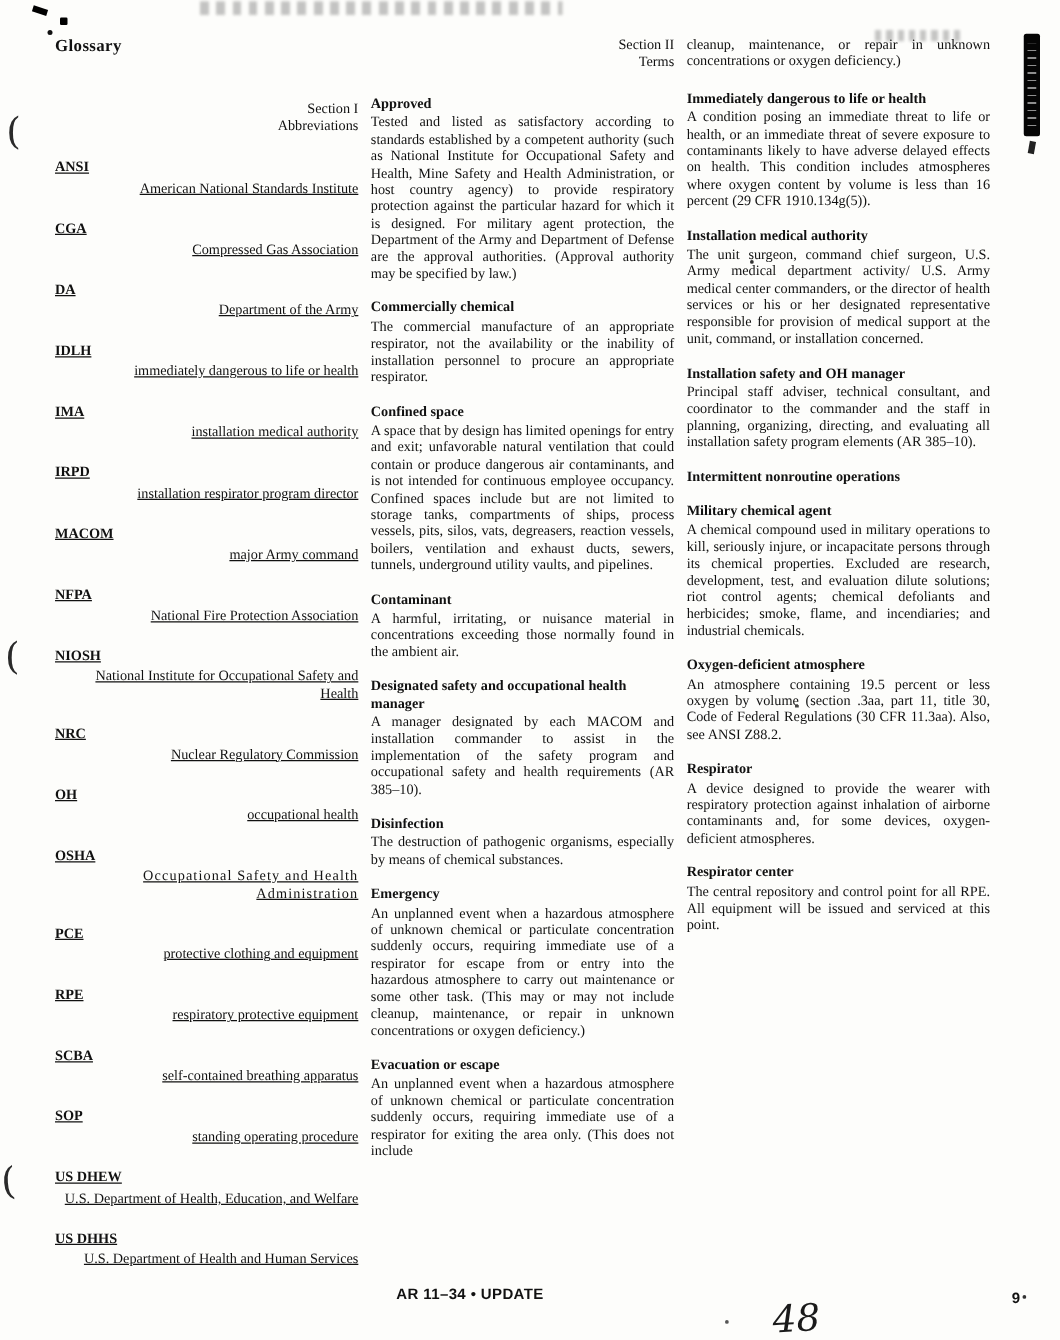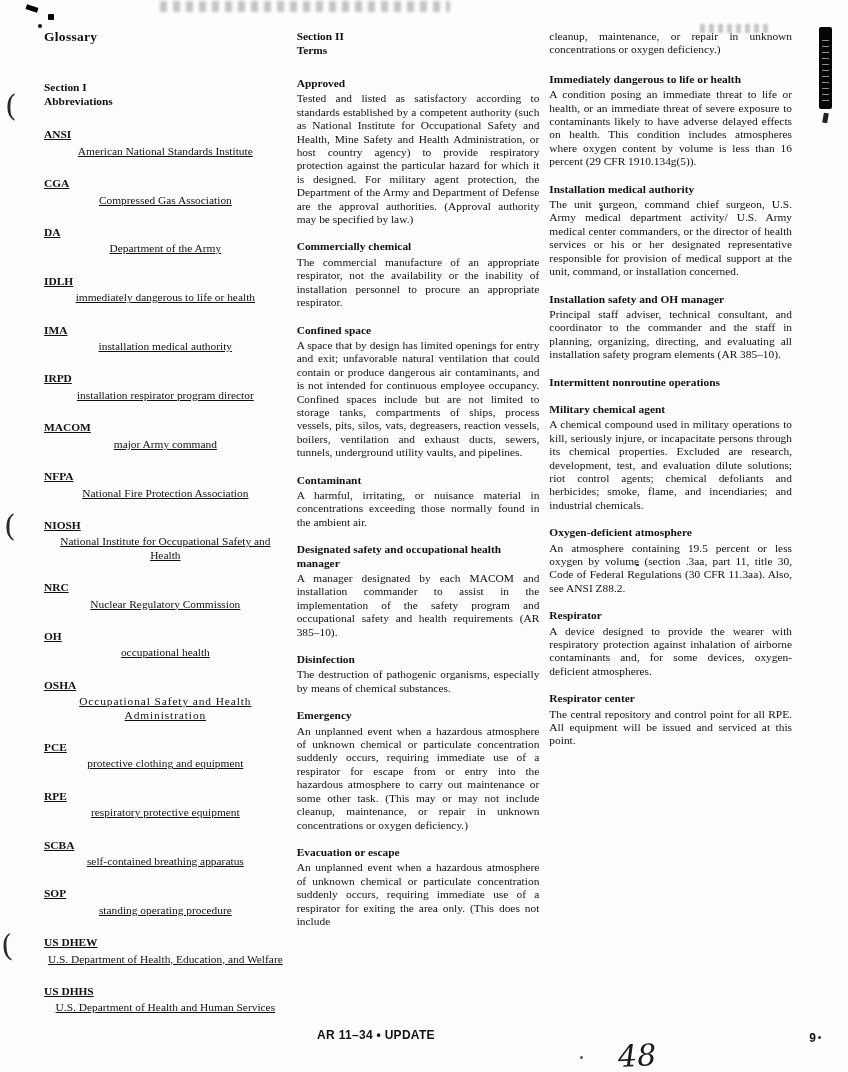--- a/index.html
+++ b/index.html
@@ -11,26 +11,26 @@
     font-family:"Liberation Serif", serif;
     color:#111;
   }
   
   .columns{
     position:absolute;left:44px;top:30px;width:748px;
     display:flex;gap:10px;
   }
   .col{flex:1 1 0;font-size:11.4px;line-height:13.4px;}
   .doc-title{font-weight:bold;font-size:13.5px;letter-spacing:.3px;margin-bottom:38px;}
-  .sec-head{font-weight:bold;margin-bottom:20px;}
+  .sec-head{font-weight:normal;margin-bottom:20px;text-align:right;}
   .sec-head div{line-height:13.5px;}
   
   .entry{margin-bottom:19px;text-decoration:underline;}
   .entry .abbr{font-weight:bold;margin-bottom:3px;}
-  .entry .def{text-align:center;}
+  .entry .def{text-align:right;}
   .entry .def.spread{letter-spacing:.9px;}
   
   .term-block{margin-bottom:14px;}
   .term-head{font-weight:bold;margin-bottom:2px;}
   .term-def{text-align:justify;}
   .continuation{text-align:justify;margin-bottom:16px;}
   
   .footer-citation{
     position:absolute;left:0;top:1028px;width:752px;text-align:center;
     font-family:"Liberation Sans", sans-serif;font-weight:bold;font-size:12px;

